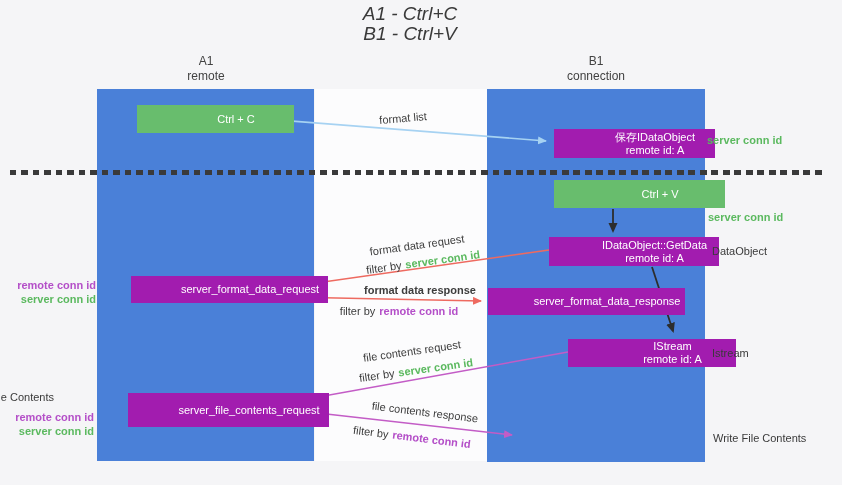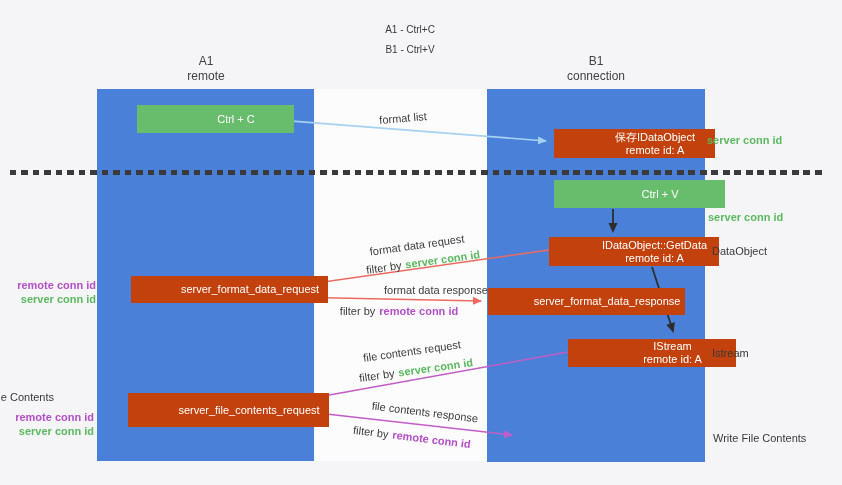--- a/index.html
+++ b/index.html
@@ -3,32 +3,32 @@
 <meta charset="utf-8">
 <style>
   html,body{margin:0;padding:0;background:#f5f5f7;}
   .canvas{
     position:relative;width:842px;height:485px;overflow:hidden;
     background:#f5f5f7;
     font-family:"Liberation Sans","DejaVu Sans",sans-serif;
     color:#3a3a3a;
   }
   .mid-band{position:absolute;left:315px;top:89px;width:172px;height:372px;background:#fcfcfd;}
-  .title{position:absolute;left:410px;top:20px;transform:translateX(-50%);
-    text-align:center;font-size:10px;line-height:20px;color:#3a3a3a;white-space:nowrap;}
+  .title{position:absolute;left:410px;top:4px;transform:translateX(-50%);
+    text-align:center;font-size:19px;line-height:20px;color:#3a3a3a;white-space:nowrap;font-style:italic;}
   .col-head{position:absolute;top:54px;transform:translateX(-50%);
     text-align:center;font-size:12px;line-height:15px;color:#424242;white-space:nowrap;}
   .panel{position:absolute;background:#4a80d8;}
   .divider{position:absolute;left:10px;top:170px;width:815px;height:5px;
     background:repeating-linear-gradient(90deg,#3a3a3a 0 6.5px,transparent 6.5px 11.5px);}
   .overlay{position:absolute;left:0;top:0;pointer-events:none;}
   .box{position:absolute;display:flex;flex-direction:column;align-items:center;justify-content:center;
     color:#fff;font-size:11px;line-height:13px;text-align:center;white-space:nowrap;padding-left:41px;}
   .gbox{background:#68bd6d;}
-  .obox{background:#c2410c;}
+  .obox{background:#a21caf;}
   .slabel{position:absolute;font-size:11px;line-height:14px;white-space:nowrap;color:#3a3a3a;}
   .slabel.right-align{text-align:right;}
   .chlabel{position:absolute;font-size:11px;white-space:nowrap;color:#3d3d3d;}
   .hl{font-weight:bold;margin-left:4px;}
   .green-t{color:#5bb95f;}
   .purple-t{color:#b44fc8;}
   .bold{font-weight:bold;}
 </style>
 </head>
 <body>
@@ -116,21 +116,21 @@
   </div>
 
 
   <div class="chlabel" style="left:403px;top:118px;transform:translate(-50%,-50%) rotate(-5deg);">format list</div>
 
   <div class="chlabel" style="left:417px;top:245px;transform:translate(-50%,-50%) rotate(-8deg);">format data request</div>
   <div class="chlabel" style="left:423px;top:262px;transform:translate(-50%,-50%) rotate(-8deg);">
     <span>filter by</span><span class="hl green-t">server conn id</span>
   </div>
 
-  <div class="chlabel" style="left:436px;top:290px;transform:translate(-50%,-50%);">format data response</div>
+  <div class="chlabel" style="left:420px;top:290px;transform:translate(-50%,-50%);font-weight:bold;">format data response</div>
   <div class="chlabel" style="left:399px;top:311px;transform:translate(-50%,-50%);">
     <span>filter by</span><span class="hl purple-t">remote conn id</span>
   </div>
 
   <div class="chlabel" style="left:412px;top:351px;transform:translate(-50%,-50%) rotate(-8deg);">file contents request</div>
   <div class="chlabel" style="left:416px;top:370px;transform:translate(-50%,-50%) rotate(-8deg);">
     <span>filter by</span><span class="hl green-t">server conn id</span>
   </div>
 
   <div class="chlabel" style="left:425px;top:412px;transform:translate(-50%,-50%) rotate(7deg);">file contents response</div>

